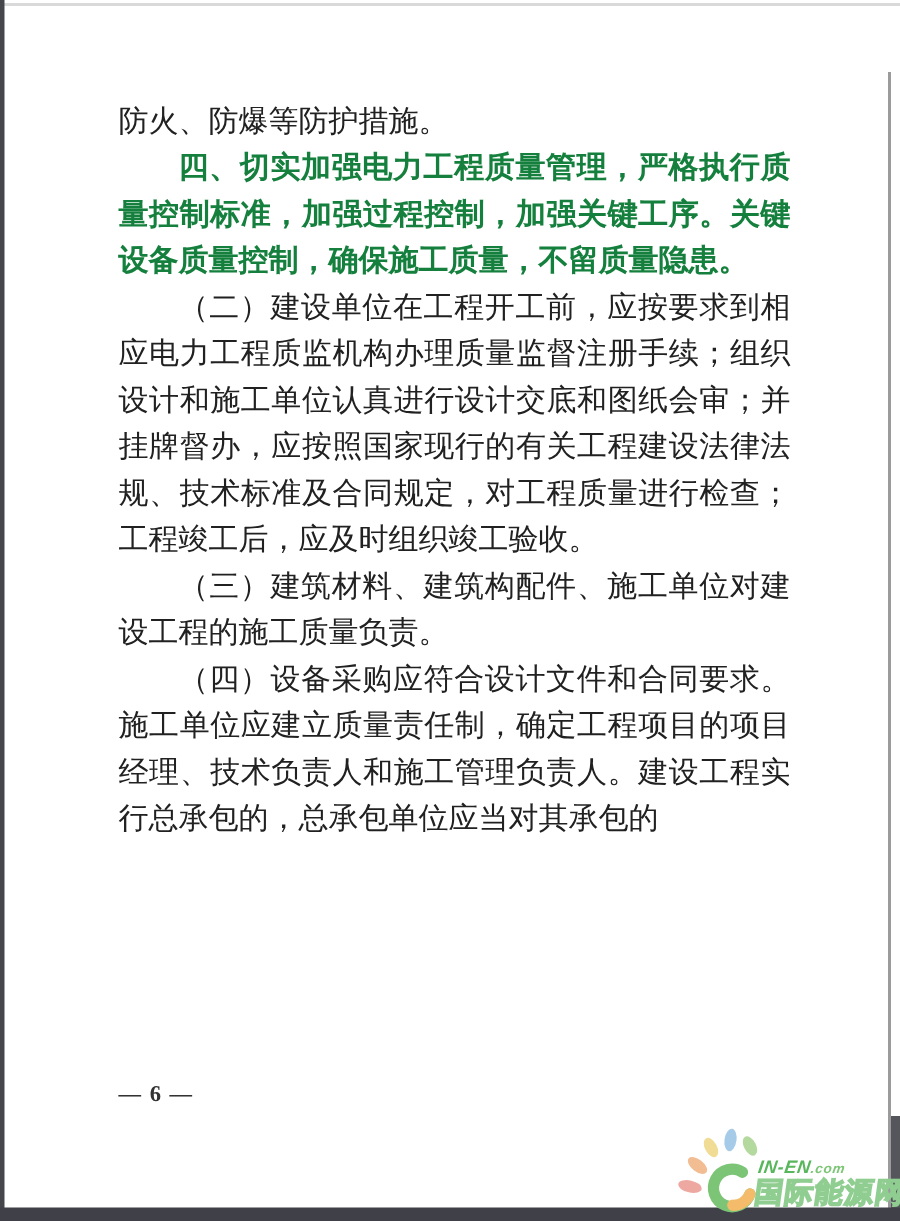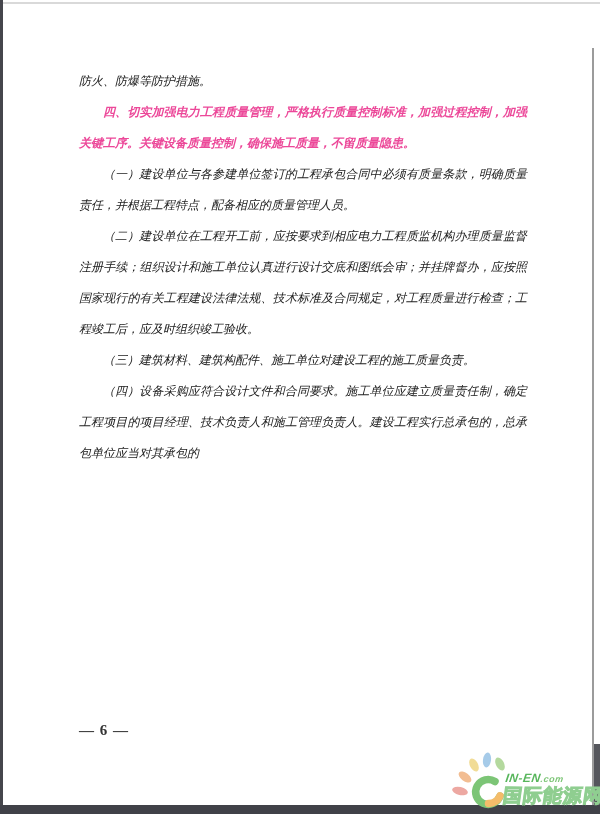--- a/index.html
+++ b/index.html
@@ -15,26 +15,26 @@
   
   .edge-left{position:absolute;left:0;top:0;width:3px;height:814px;background:#45464c;}
   .edge-top{position:absolute;left:0;top:2px;width:600px;height:2px;background:#d9d9d9;}
   .edge-right{position:absolute;left:592px;top:48px;width:2px;height:766px;background:#9b9b9b;}
   .edge-bottom{position:absolute;left:0;bottom:0;width:600px;height:9px;background:#404148;}
   .edge-corner{position:absolute;left:594px;top:744px;width:6px;height:70px;background:#55565c;}
 
   
   .doc-body{
     position:absolute;left:79px;top:66px;width:448px;
-    font-size:12px;line-height:31px;color:#212121;
-    text-align:justify;text-justify:inter-ideograph;font-style:italic;
+    font-size:20px;line-height:31px;color:#212121;
+    text-align:justify;text-justify:inter-ideograph;
   }
   .doc-body p{margin:0;text-indent:2em;}
   .doc-body p.continuation{text-indent:0;}
-  .doc-body p.bold{font-weight:bold;color:#ec4899;}
+  .doc-body p.bold{font-weight:bold;color:#15803d;}
 
   .page-number{
     position:absolute;left:79px;top:722px;
     font-size:15px;color:#333;letter-spacing:1px;font-weight:bold;
   }
 
   
   .watermark{position:absolute;left:450px;top:750px;width:150px;height:62px;}
   .wm-flower{position:absolute;left:0;top:0;width:62px;height:62px;}
   .wm-text{position:absolute;left:54px;top:22px;transform:skewX(-8deg);}
@@ -60,21 +60,20 @@
 
   <div class="edge-top"></div>
   <div class="edge-left"></div>
   <div class="edge-right"></div>
   <div class="edge-corner"></div>
   <div class="edge-bottom"></div>
 
   <div class="doc-body">
     <p class="continuation">防火、防爆等防护措施。</p>
     <p class="bold">四、切实加强电力工程质量管理，严格执行质量控制标准，加强过程控制，加强关键工序。关键设备质量控制，确保施工质量，不留质量隐患。</p>
-    <p>（一）建设单位与各参建单位签订的工程承包合同中必须有质量条款，明确质量责任，并根据工程特点，配备相应的质量管理人员。</p>
     <p>（二）建设单位在工程开工前，应按要求到相应电力工程质监机构办理质量监督注册手续；组织设计和施工单位认真进行设计交底和图纸会审；并挂牌督办，应按照国家现行的有关工程建设法律法规、技术标准及合同规定，对工程质量进行检查；工程竣工后，应及时组织竣工验收。</p>
     <p>（三）建筑材料、建筑构配件、施工单位对建设工程的施工质量负责。</p>
     <p>（四）设备采购应符合设计文件和合同要求。施工单位应建立质量责任制，确定工程项目的项目经理、技术负责人和施工管理负责人。建设工程实行总承包的，总承包单位应当对其承包的</p>
   </div>
 
   <div class="page-number">— 6 —</div>
 
   <div class="watermark">
     <svg class="wm-flower" viewBox="0 0 62 62">
 

